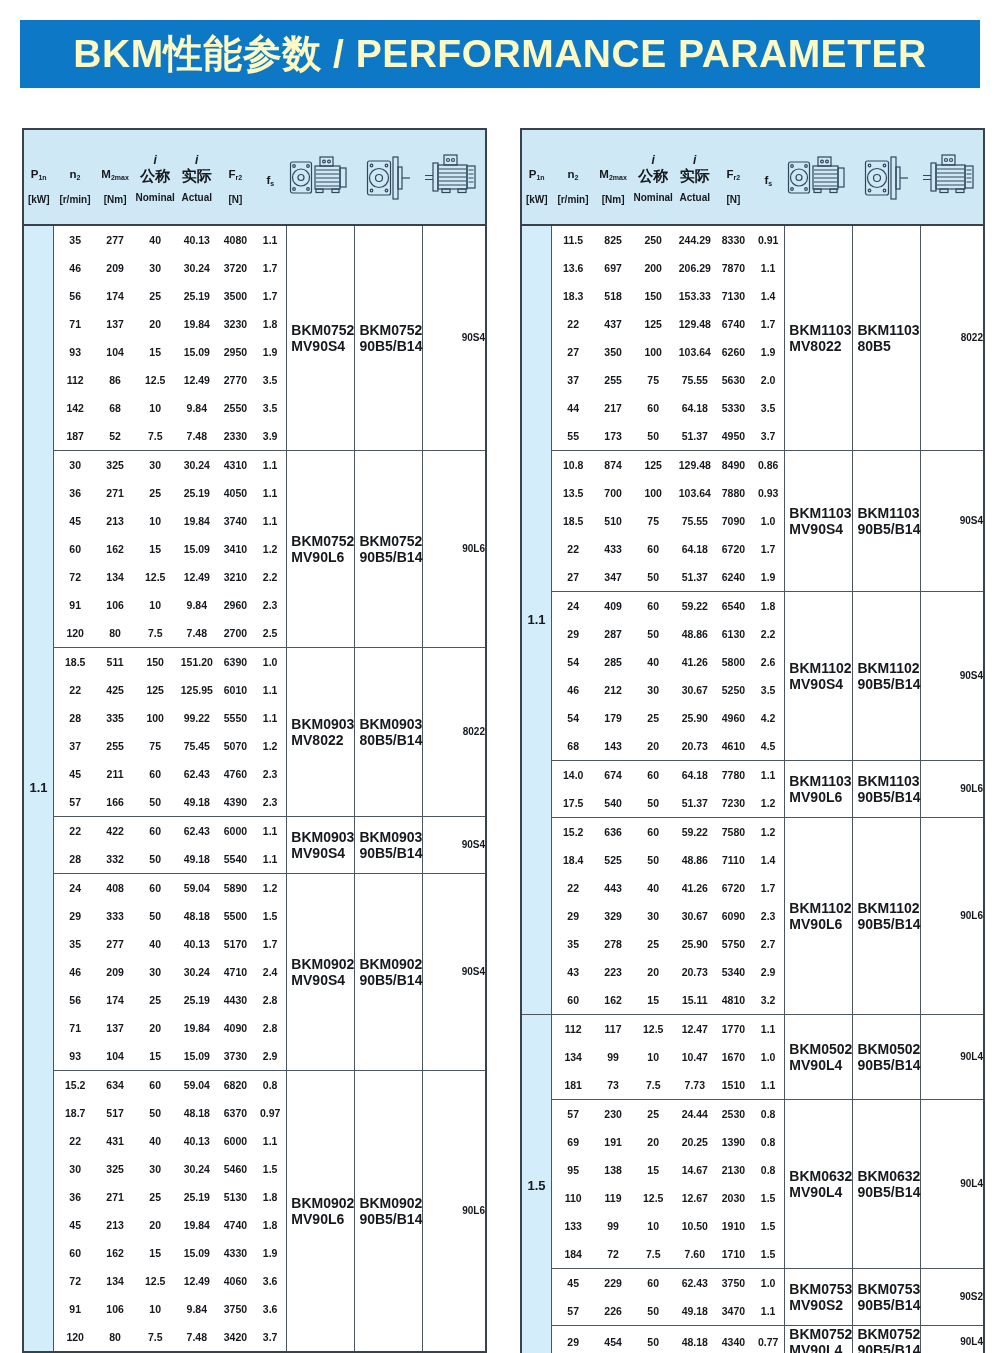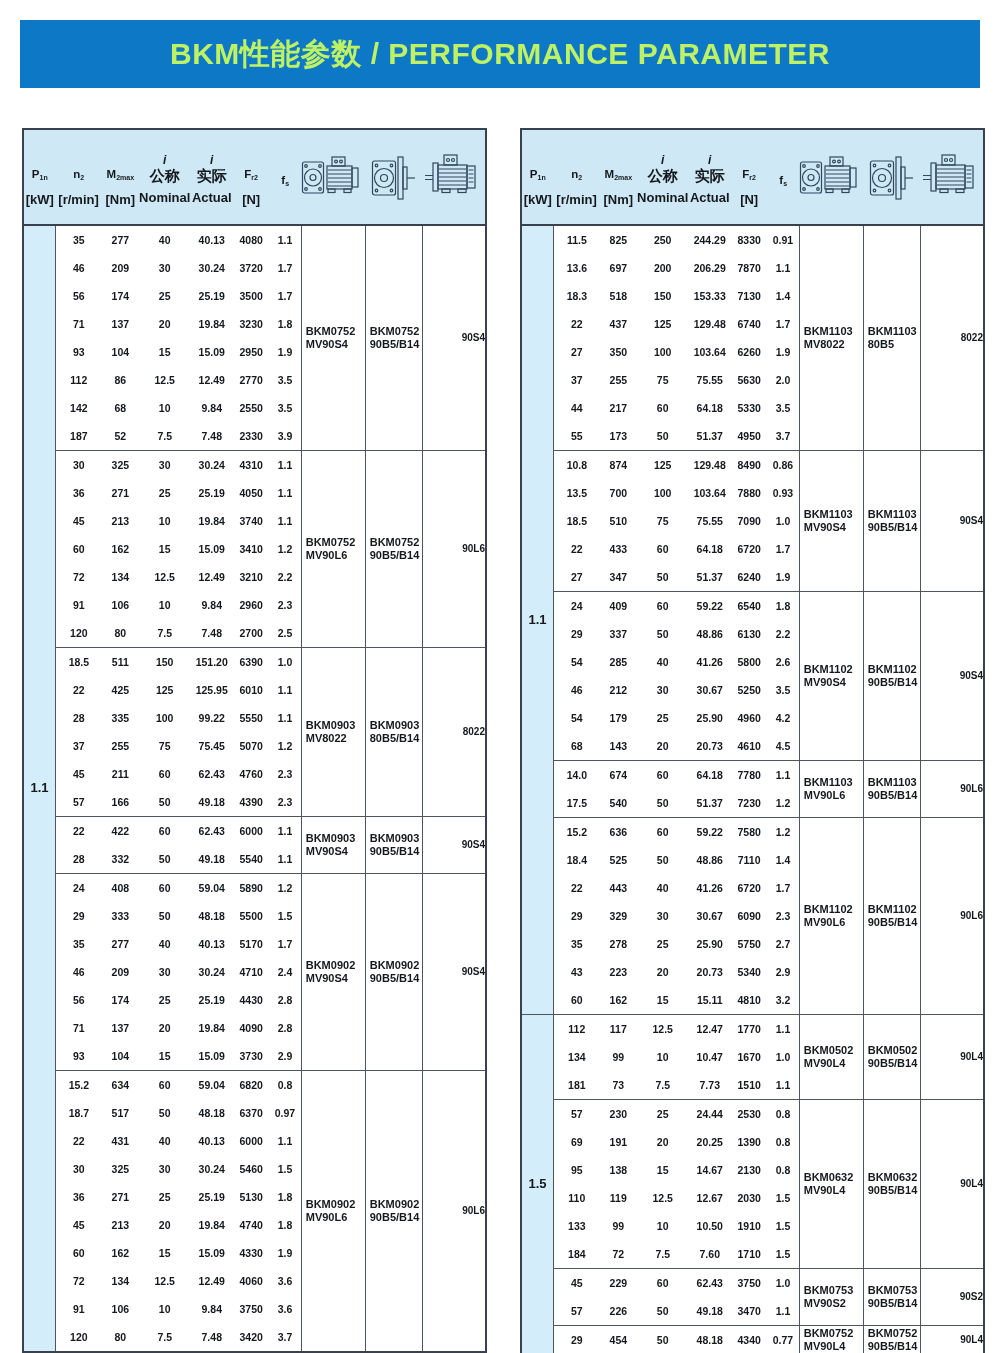--- a/index.html
+++ b/index.html
@@ -1,32 +1,32 @@
 <!DOCTYPE html>
 <html><head>
 <meta charset="utf-8">
 <style>
   html,body{margin:0;padding:0;background:#ffffff;}
   body{width:1000px;height:1353px;font-family:"Liberation Sans",sans-serif;position:relative;overflow:hidden;}
   .banner{margin:20px 20px 0 20px;height:68px;background:#0d78c6;display:flex;align-items:center;justify-content:center;}
-  .banner .title{color:#bef264;font-size:30px;font-weight:bold;letter-spacing:.5px;}
+  .banner .title{color:#fef9c3;font-size:39px;font-weight:bold;letter-spacing:.5px;}
   .tables{display:flex;gap:33px;margin:40px 15px 0 22px;align-items:flex-start;}
   table.ptable{border-collapse:collapse;table-layout:fixed;border:2px solid #39424c;}
   thead th{background:#cfe8f6;height:94px;padding:0;vertical-align:middle;font-weight:bold;color:#15181c;border-bottom:2px solid #39424c;}
   .h-top{height:18px;font-size:12px;font-style:italic;font-weight:bold;line-height:18px;}
   .h-main{font-size:11.5px;line-height:14px;}
   .h-cn{font-size:15px;}
-  .h-unit{font-size:13px;line-height:13px;margin-top:8px;}
+  .h-unit{font-size:10px;line-height:13px;margin-top:8px;}
   th sub,td sub{font-size:7px;vertical-align:-2px;letter-spacing:0;}
   tbody td{height:28px;padding:0;text-align:center;vertical-align:middle;
            font-size:10.5px;font-weight:bold;color:#15181c;line-height:1.15;}
   td.pcol{background:#d3edfa;border-right:1px solid #4d565e;font-size:13px;}
   td.vl{border-left:1px solid #4d565e;text-align:right;}
   td.gs{border-top:1px solid #4d565e;}
-  td.model{font-size:11px;text-align:left;padding-left:4px;}
+  td.model{font-size:14px;text-align:left;padding-left:4px;}
   td.frame{font-size:10px;}
   .icon svg{display:block;margin:0 auto;}
 </style>
 </head>
 <body>
 
 <div class="page">
   <div class="banner">
     <span class="title">BKM性能参数 / PERFORMANCE PARAMETER</span>
   </div>
@@ -733,21 +733,21 @@
               <div>MV90S4</div>
             </td>
             <td class="vl model gs" rowspan="6">
               <div>BKM1102</div>
               <div>90B5/B14</div>
             </td>
             <td class="vl frame gs" rowspan="6">90S4</td>
           </tr>
           <tr>
             <td>29</td>
-            <td>337</td>
+            <td>287</td>
             <td>50</td>
             <td>48.86</td>
             <td>6130</td>
             <td>2.2</td>
           </tr>
           <tr>
             <td>54</td>
             <td>285</td>
             <td>40</td>
             <td>41.26</td>

